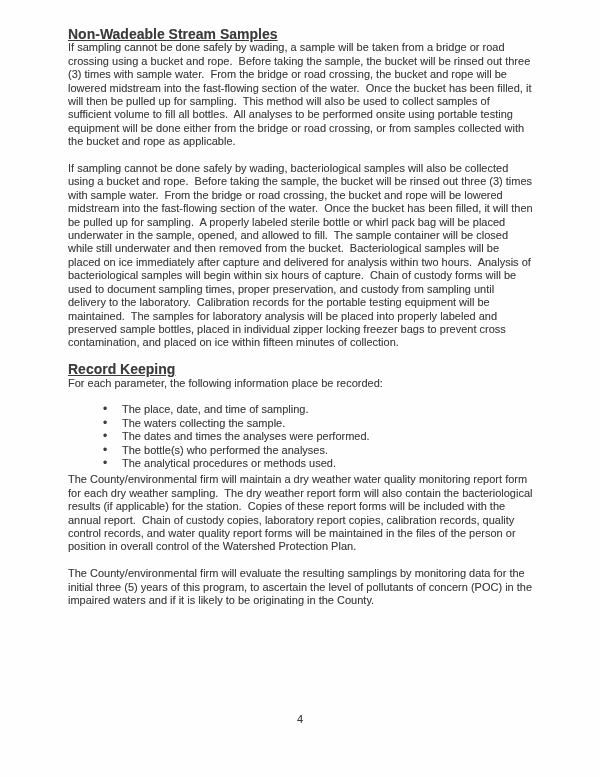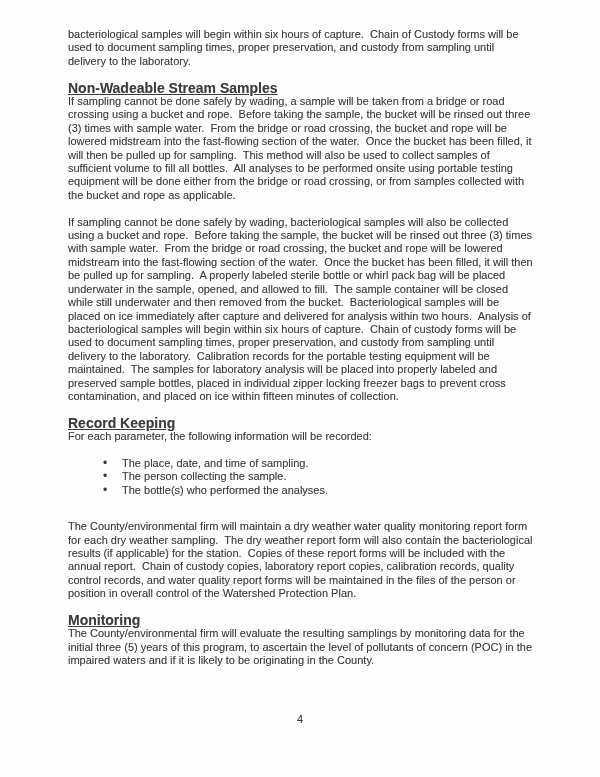--- a/index.html
+++ b/index.html
@@ -28,21 +28,21 @@
     white-space: pre-wrap; 
   }
   .heading {
     font-size: 14px;
     font-weight: bold;
     text-decoration: underline;
     margin: 0;
     line-height: 13.4px;
   }
   ul.bullets {
-    margin: 0 0 23px 0;
+    margin: 0 0 3px 0;
     padding: 0 0 0 34px;
     list-style: none;
   }
   ul.bullets li {
     position: relative;
     padding-left: 20px;
     line-height: 13.4px;
   }
   ul.bullets li::before {
     content: "\2022";
@@ -55,29 +55,29 @@
     left: 0; top: 713px;
     width: 600px;
     text-align: center;
   }
 </style>
 </head>
 <body>
 
 <div class="page">
   <div class="content">
-      <p class="para">bacteriological samples will begin within six hours of capture.  Chain of Custody forms will be used to document sampling times, proper preservation, and custody from sampling until delivery to the laboratory.</p>
       <h2 class="heading">Non-Wadeable Stream Samples</h2>
       <p class="para">If sampling cannot be done safely by wading, a sample will be taken from a bridge or road crossing using a bucket and rope.  Before taking the sample, the bucket will be rinsed out three (3) times with sample water.  From the bridge or road crossing, the bucket and rope will be lowered midstream into the fast-flowing section of the water.  Once the bucket has been filled, it will then be pulled up for sampling.  This method will also be used to collect samples of sufficient volume to fill all bottles.  All analyses to be performed onsite using portable testing equipment will be done either from the bridge or road crossing, or from samples collected with the bucket and rope as applicable.</p>
       <p class="para">If sampling cannot be done safely by wading, bacteriological samples will also be collected using a bucket and rope.  Before taking the sample, the bucket will be rinsed out three (3) times with sample water.  From the bridge or road crossing, the bucket and rope will be lowered midstream into the fast-flowing section of the water.  Once the bucket has been filled, it will then be pulled up for sampling.  A properly labeled sterile bottle or whirl pack bag will be placed underwater in the sample, opened, and allowed to fill.  The sample container will be closed while still underwater and then removed from the bucket.  Bacteriological samples will be placed on ice immediately after capture and delivered for analysis within two hours.  Analysis of bacteriological samples will begin within six hours of capture.  Chain of custody forms will be used to document sampling times, proper preservation, and custody from sampling until delivery to the laboratory.  Calibration records for the portable testing equipment will be maintained.  The samples for laboratory analysis will be placed into properly labeled and preserved sample bottles, placed in individual zipper locking freezer bags to prevent cross contamination, and placed on ice within fifteen minutes of collection.</p>
       <h2 class="heading">Record Keeping</h2>
-      <p class="para">For each parameter, the following information will be recorded:</p>
+      <p class="para">For each parameter, the following information place be recorded:</p>
       <ul class="bullets">
         <li>The place, date, and time of sampling.</li>
-        <li>The person collecting the sample.</li>
+        <li>The waters collecting the sample.</li>
+        <li>The dates and times the analyses were performed.</li>
         <li>The bottle(s) who performed the analyses.</li>
+        <li>The analytical procedures or methods used.</li>
       </ul>
       <p class="para">The County/environmental firm will maintain a dry weather water quality monitoring report form for each dry weather sampling.  The dry weather report form will also contain the bacteriological results (if applicable) for the station.  Copies of these report forms will be included with the annual report.  Chain of custody copies, laboratory report copies, calibration records, quality control records, and water quality report forms will be maintained in the files of the person or position in overall control of the Watershed Protection Plan.</p>
-      <h2 class="heading">Monitoring</h2>
       <p class="para">The County/environmental firm will evaluate the resulting samplings by monitoring data for the initial three (5) years of this program, to ascertain the level of pollutants of concern (POC) in the impaired waters and if it is likely to be originating in the County.</p>
     </div>
   <div class="page-number">4</div>
 </div>
 
 </body></html>

